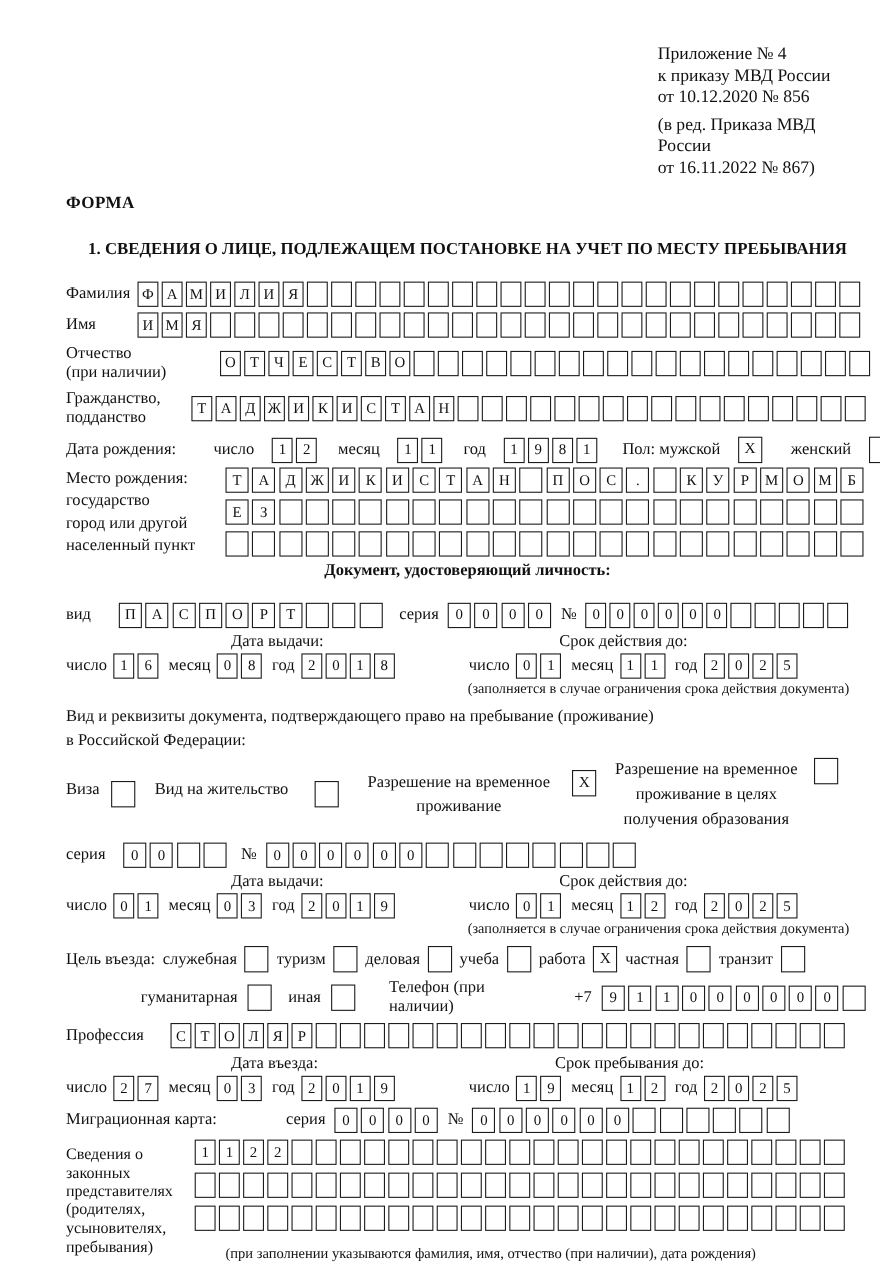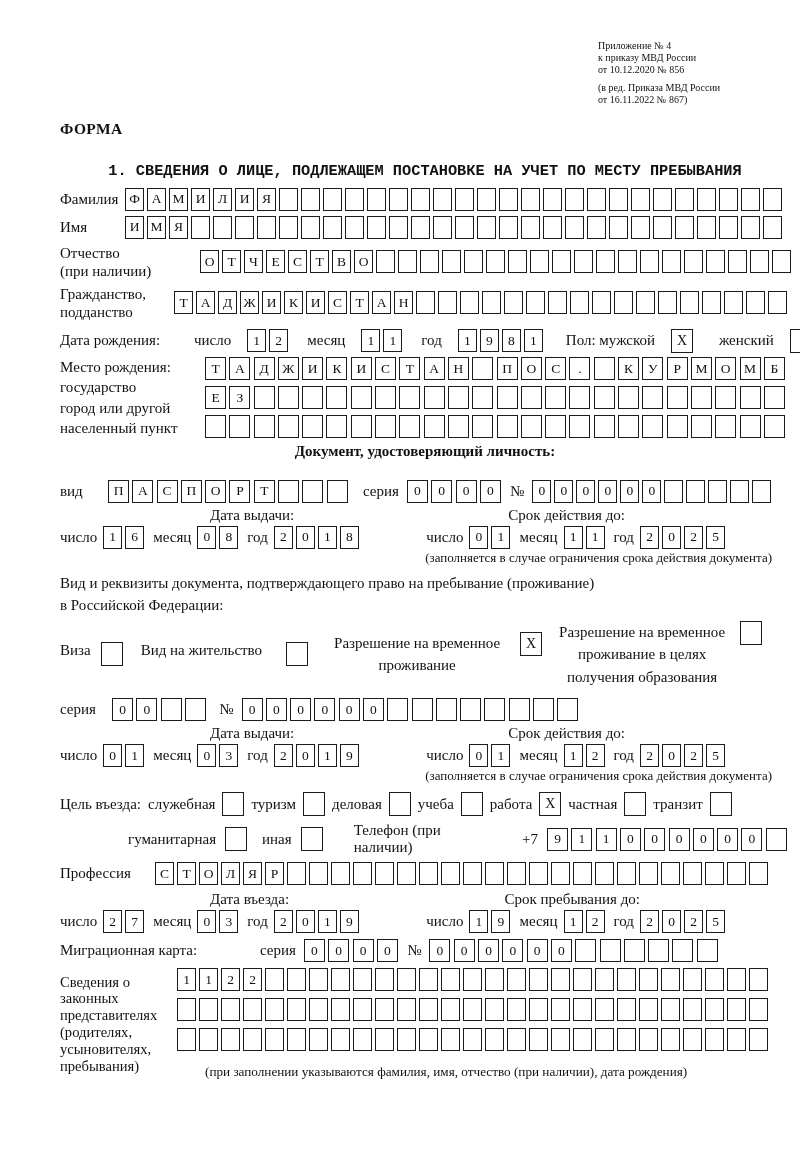--- a/index.html
+++ b/index.html
@@ -1,24 +1,24 @@
 <!DOCTYPE html>
 <html><head>
 <meta charset="utf-8">
 <style>
   html,body{margin:0;padding:0;background:#fff;}
   .page{position:relative;width:800px;height:1163px;box-sizing:border-box;
         padding:40px 10px 0 60px;background:#fff;color:#111;
         font-family:"Liberation Serif","DejaVu Serif",serif;font-size:15px;overflow:hidden;}
-  .hdr{margin-left:auto;width:192px;font-size:10px;line-height:1.22;}
+  .hdr{margin-left:auto;width:192px;font-size:16px;line-height:1.22;}
   .hdr .gap{height:5px;}
   .forma{margin-top:14px;text-align:left;padding-right:30px;font-weight:bold;font-size:15.5px;letter-spacing:.4px;}
   .title{margin-top:16px;text-align:center;font-weight:bold;font-size:16px;line-height:1.45;}
   .blank{display:inline-block;width:58px;border-bottom:2px solid #3a3a3a;height:14px;margin-left:10px;}
-  .sec{margin-top:24px;text-align:center;font-weight:bold;font-size:15.3px;font-family:Liberation Mono, monospace;}
+  .sec{margin-top:24px;text-align:center;font-weight:bold;font-size:15.3px;}
   .row{display:flex;align-items:center;}
   .row.top{align-items:center;}
   .lbl{flex:none;}
   .cells{display:flex;flex:none;}
   .cell{box-sizing:border-box;flex:none;width:19px;height:23px;border:1.6px solid #1c1c1c;
         margin-right:3px;display:inline-flex;align-items:center;justify-content:center;
         font-size:13.5px;background:#fff;}
   .wide .cell{width:21px;margin-right:3.3px;}
   .cbox{box-sizing:border-box;flex:none;width:22px;height:24px;border:1.6px solid #1c1c1c;
         display:inline-flex;align-items:center;justify-content:center;font-size:14px;}
@@ -41,21 +41,21 @@
     <div class="gap"></div>
     <div>(в ред. Приказа МВД России</div>
     <div>от 16.11.2022 № 867)</div>
   </div>
 
   <div class="forma">ФОРМА</div>
 
 
   <div class="sec">1. СВЕДЕНИЯ О ЛИЦЕ, ПОДЛЕЖАЩЕМ ПОСТАНОВКЕ НА УЧЕТ ПО МЕСТУ ПРЕБЫВАНИЯ</div>
 
-  <div class="row" style="margin-top:8px">
+  <div class="row" style="margin-top:20px">
     <span class="lbl" style="width:65px">Фамилия</span>
     <span class="cells">
         <span class="cell">Ф</span>
         <span class="cell">А</span>
         <span class="cell">М</span>
         <span class="cell">И</span>
         <span class="cell">Л</span>
         <span class="cell">И</span>
         <span class="cell">Я</span>
         <span class="cell"></span>

